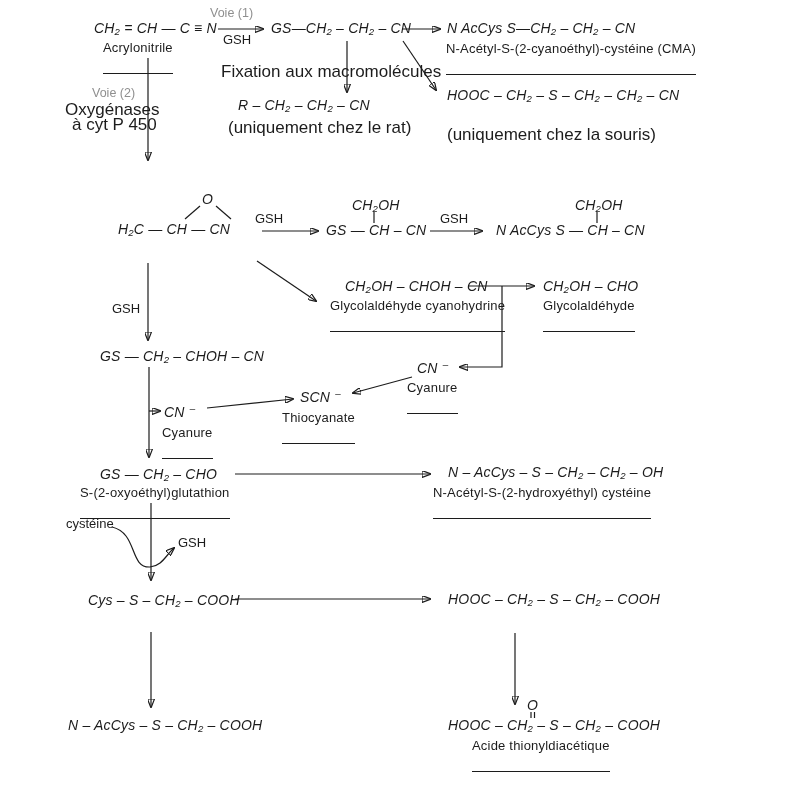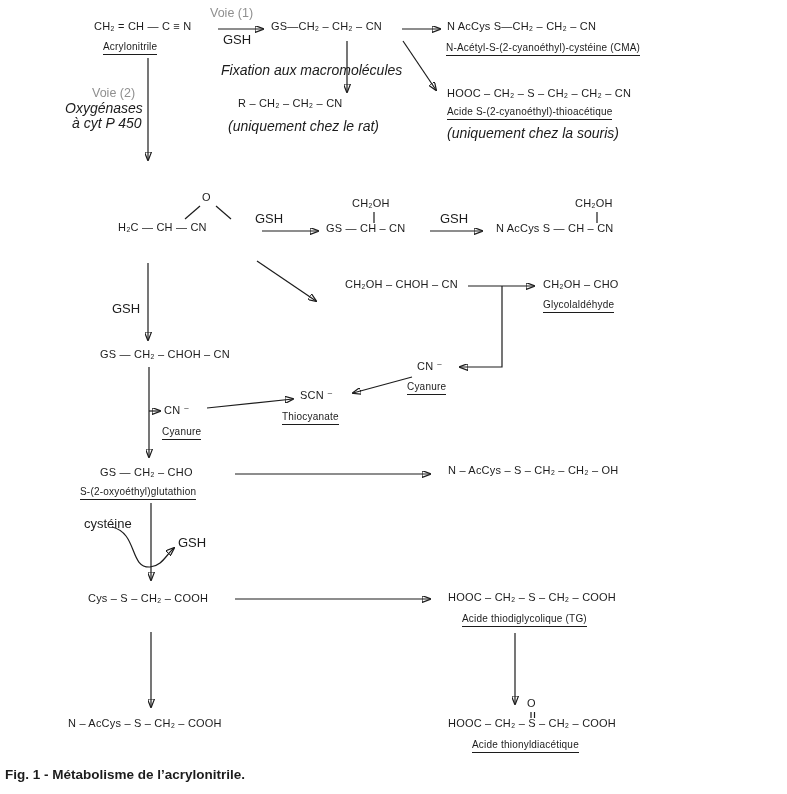--- a/index.html
+++ b/index.html
@@ -1,23 +1,23 @@
 <!DOCTYPE html>
 <html><head>
 <meta charset="utf-8">
 <style>
   html,body{margin:0;padding:0;background:#ffffff;}
   #stage{
     position:relative;width:787px;height:794px;background:#ffffff;overflow:hidden;
     font-family:"Liberation Sans","DejaVu Sans",sans-serif;color:#1c1c1c;
   }
   #stage span{position:absolute;white-space:nowrap;line-height:1.15;}
-  .f{font-size:11px;letter-spacing:.2px;}              
-  .n{font-size:10px;border-bottom:1px solid #1c1c1c;padding-bottom:1px;letter-spacing:.2px;} 
-  .it{font-size:14px;font-style:italic;}                 
+  .f{font-size:14px;letter-spacing:.2px;font-style:italic;}              
+  .n{font-size:13px;border-bottom:1px solid #1c1c1c;padding-bottom:17px;letter-spacing:.2px;} 
+  .it{font-size:17px;}                 
   .g{font-size:12.5px;color:#8f8f8f;}                    
   .lbl{font-size:13px;}                                  
   .cap{font-size:13.5px;font-weight:bold;}
   svg.layer{position:absolute;left:0;top:0;pointer-events:none;}
   svg.layer line, svg.layer polyline, svg.layer path{stroke:#1c1c1c;stroke-width:1.2;fill:none;}
 </style>
 </head>
 <body>
 
 <div id="stage">
@@ -60,64 +60,63 @@
   <span class="g" style="left:210px;top:6px">Voie (1)</span>
   <span class="f" style="left:94px;top:20px">CH₂ = CH — C ≡ N</span>
   <span class="lbl" style="left:223px;top:33px">GSH</span>
   <span class="n" style="left:103px;top:41px">Acrylonitrile</span>
   <span class="f" style="left:271px;top:20px">GS—CH₂ – CH₂ – CN</span>
   <span class="f" style="left:447px;top:20px">N AcCys S—CH₂ – CH₂ – CN</span>
   <span class="n" style="left:446px;top:42px">N-Acétyl-S-(2-cyanoéthyl)-cystéine (CMA)</span>
   <span class="it" style="left:221px;top:62px">Fixation aux macromolécules</span>
 
   <span class="f" style="left:447px;top:87px">HOOC – CH₂ – S – CH₂ – CH₂ – CN</span>
-  <span class="n" style="left:447px;top:106px">Acide S-(2-cyanoéthyl)-thioacétique</span>
   <span class="it" style="left:447px;top:125px">(uniquement chez la souris)</span>
 
   <span class="g" style="left:92px;top:86px">Voie (2)</span>
   <span class="it" style="left:65px;top:100px">Oxygénases</span>
   <span class="it" style="left:72px;top:115px">à cyt P 450</span>
 
   <span class="f" style="left:238px;top:97px">R – CH₂ – CH₂ – CN</span>
   <span class="it" style="left:228px;top:118px">(uniquement chez le rat)</span>
 
   <span class="f" style="left:202px;top:191px">O</span>
   <span class="f" style="left:118px;top:221px">H₂C — CH — CN</span>
   <span class="lbl" style="left:255px;top:212px">GSH</span>
 
   <span class="f" style="left:352px;top:197px">CH₂OH</span>
   <span class="f" style="left:326px;top:222px">GS — CH – CN</span>
   <span class="lbl" style="left:440px;top:212px">GSH</span>
   <span class="f" style="left:575px;top:197px">CH₂OH</span>
   <span class="f" style="left:496px;top:222px">N AcCys S — CH – CN</span>
 
   <span class="f" style="left:345px;top:278px">CH₂OH – CHOH – CN</span>
+  <span class="n" style="left:330px;top:299px">Glycolaldéhyde cyanohydrine</span>
   <span class="f" style="left:543px;top:278px">CH₂OH – CHO</span>
   <span class="n" style="left:543px;top:299px">Glycolaldéhyde</span>
 
   <span class="lbl" style="left:112px;top:302px">GSH</span>
   <span class="f" style="left:100px;top:348px">GS — CH₂ – CHOH – CN</span>
 
   <span class="f" style="left:417px;top:360px">CN ⁻</span>
   <span class="n" style="left:407px;top:381px">Cyanure</span>
   <span class="f" style="left:300px;top:389px">SCN ⁻</span>
   <span class="n" style="left:282px;top:411px">Thiocyanate</span>
   <span class="f" style="left:164px;top:404px">CN ⁻</span>
   <span class="n" style="left:162px;top:426px">Cyanure</span>
 
   <span class="f" style="left:100px;top:466px">GS — CH₂ – CHO</span>
   <span class="n" style="left:80px;top:486px">S-(2-oxyoéthyl)glutathion</span>
   <span class="f" style="left:448px;top:464px">N – AcCys – S – CH₂ – CH₂ – OH</span>
+  <span class="n" style="left:433px;top:486px">N-Acétyl-S-(2-hydroxyéthyl) cystéine</span>
 
-  <span class="lbl" style="left:84px;top:517px">cystéine</span>
+  <span class="lbl" style="left:66px;top:517px">cystéine</span>
   <span class="lbl" style="left:178px;top:536px">GSH</span>
 
   <span class="f" style="left:88px;top:592px">Cys – S – CH₂ – COOH</span>
   <span class="f" style="left:448px;top:591px">HOOC – CH₂ – S – CH₂ – COOH</span>
-  <span class="n" style="left:462px;top:613px">Acide thiodiglycolique (TG)</span>
 
   <span class="f" style="left:68px;top:717px">N – AcCys – S – CH₂ – COOH</span>
   <span class="f" style="left:527px;top:697px">O</span>
   <span class="f" style="left:448px;top:717px">HOOC – CH₂ – S – CH₂ – COOH</span>
   <span class="n" style="left:472px;top:739px">Acide thionyldiacétique</span>
 
-  <span class="cap" style="left:5px;top:767px">Fig. 1 - Métabolisme de l’acrylonitrile.</span>
 </div>
 
 </body></html>

